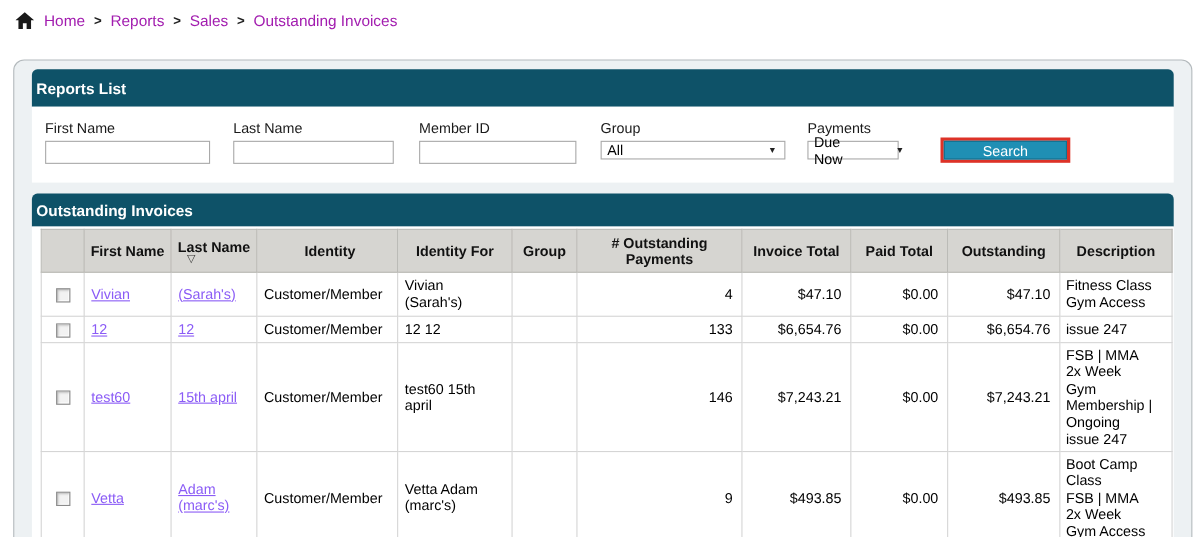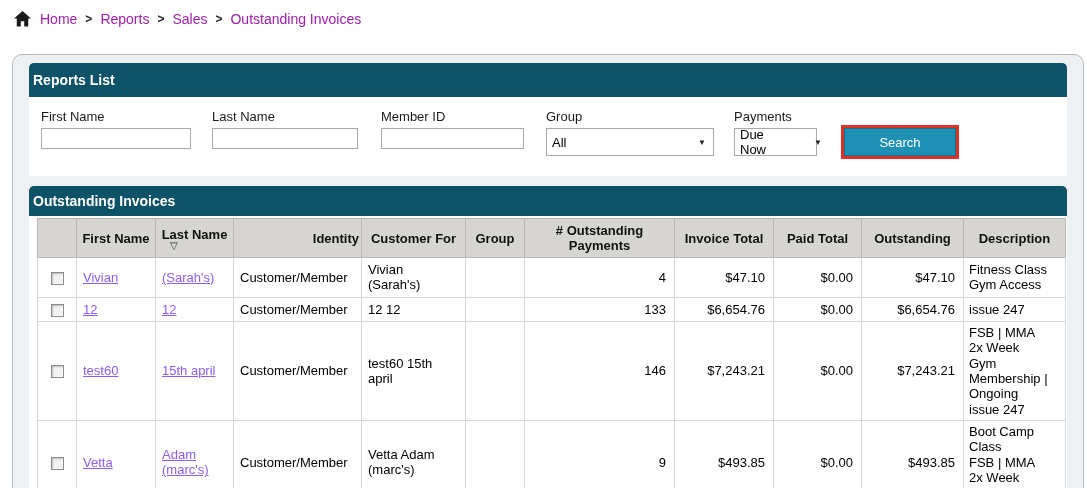--- a/index.html
+++ b/index.html
@@ -19,33 +19,33 @@
 
   .bar{margin:8px 16px 0 16px;height:34px;line-height:34px;background:#0e5268;
     border-radius:5px 5px 0 0;color:#fff;font-weight:bold;font-size:14px;padding-left:4px;}
   .bar.second{margin-top:10px;height:30px;line-height:30px;}
 
   
   .filter-panel{margin:0 16px;background:#fff;padding:12px 0 17px 12px;display:flex;align-items:flex-start;}
   .ffield{display:flex;flex-direction:column;margin-right:21px;}
   .flabel{font-size:13px;color:#1a1a1a;margin-bottom:4px;}
   .ftext{height:21px;border:1px solid #a9a9a9;padding:0 4px;font:13px "Liberation Sans",sans-serif;}
-  .fselect{height:28px;border:1px solid #a9a9a9;background:#fff;display:flex;align-items:center;
+  .fselect{height:17px;border:1px solid #a9a9a9;background:#fff;display:flex;align-items:center;
     justify-content:space-between;padding:0 7px 0 5px;font-size:13px;color:#000;cursor:default;}
   .arrow{font-size:8px;color:#222;margin-left:8px;}
   .search-wrap{border:3px solid #dd3227;margin-left:24px;margin-top:16px;}
-  .search-btn{display:block;width:112px;height:28px;background:#1f8fb4;border:1px solid #12708f;
+  .search-btn{display:block;width:112px;height:17px;background:#1f8fb4;border:1px solid #12708f;
     color:#fff;font-size:13px;font-family:"Liberation Sans",sans-serif;cursor:pointer;}
 
   
   .table-panel{margin:0 16px;background:#fff;padding:2px 4px 8px 8px;}
   table{border-collapse:collapse;width:1028px;table-layout:fixed;font-size:13px;color:#000;}
   th{background:#d6d5d1;border:1px solid #b9b8b4;font-weight:bold;padding:4px 2px;
     text-align:center;color:#111;vertical-align:middle;}
-  th.left{text-align:right;padding-left:7px;}
+  th.left{text-align:center;padding-left:7px;}
   .sort{display:block;text-align:left;margin-left:12px;font-size:10px;line-height:8px;
     color:#333;font-weight:normal;}
   td{border:1px solid #d5d5d5;padding:4px 6px;vertical-align:middle;line-height:1.18;background:#fff;}
   td.ctr{text-align:center;padding:4px 2px;}
   td.num{text-align:right;padding-right:8px;}
   td.desc{white-space:pre-line;padding:3px 16px 3px 5px;}
   a.cell-link{color:#8b5cf6;text-decoration:underline;}
   .cb{display:inline-block;width:13px;height:13px;border:1px solid #8b8b8b;background:#f2f2f2;
     box-shadow:inset 1px 1px 2px rgba(0,0,0,.22), inset -1px -1px 0 #fff;vertical-align:middle;cursor:pointer;}
 </style>
@@ -82,21 +82,21 @@
       <span class="flabel">Member ID</span>
       <input class="ftext" style="width: 143px;" type="text" value="">
     </div>
     <div class="ffield" style="margin-right:20px;">
       <span class="flabel">Group</span>
       <div class="fselect" style="width:168px;">
         <span>All</span>
         <span class="arrow">▼</span>
       </div>
     </div>
-    <div class="ffield" style="margin-right:0;">
+    <div class="ffield" style="margin-right:14px;">
       <span class="flabel">Payments</span>
       <div class="fselect" style="width:83px;gap:40px;">
         <span>Due Now</span>
         <span class="arrow">▼</span>
       </div>
     </div>
     <div class="search-wrap">
       <button class="search-btn">Search</button>
     </div>
   </div>
@@ -120,21 +120,21 @@
       </colgroup>
       <thead>
         <tr>
           <th></th>
           <th>First Name</th>
           <th>
             <span>Last Name</span>
             <span class="sort">▽</span>
           </th>
           <th class="left">Identity</th>
-          <th>Customer For</th>
+          <th>Identity For</th>
           <th>Group</th>
           <th># Outstanding Payments</th>
           <th>Invoice Total</th>
           <th>Paid Total</th>
           <th>Outstanding</th>
           <th>Description</th>
         </tr>
       </thead>
       <tbody>
         <tr>

